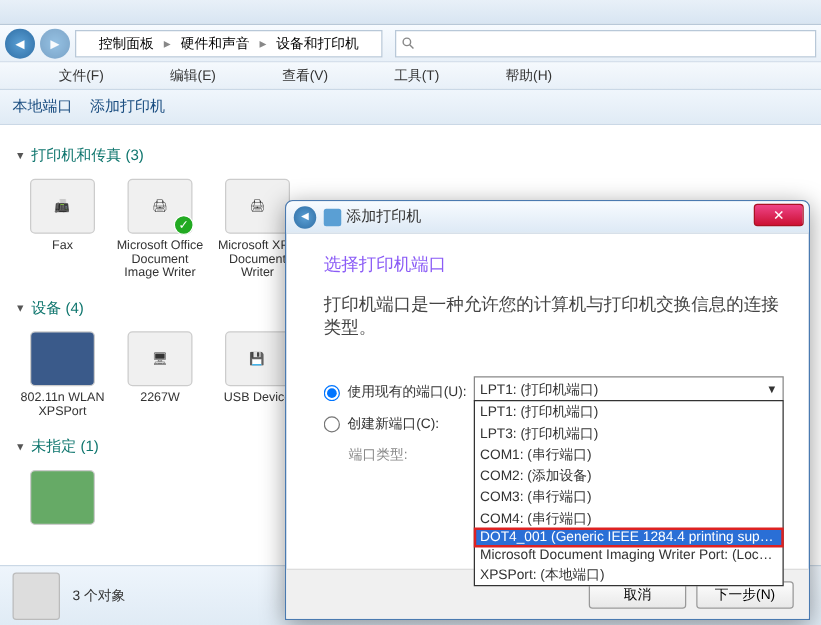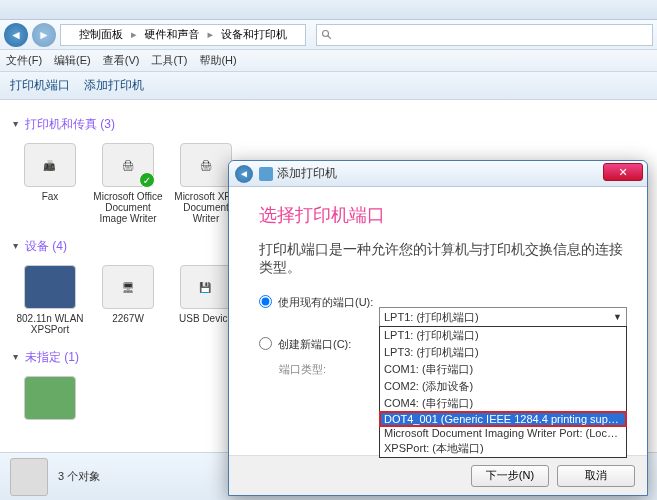--- a/index.html
+++ b/index.html
@@ -11,48 +11,48 @@
 
 .navbar { height: 30px; background: linear-gradient(#f7fbff,#e8f0f8); border-bottom: 1px solid #cad8e6; display: flex; align-items: center; padding: 0 4px; gap: 4px; }
 .nav-btn { width: 24px; height: 24px; border-radius: 50%; background: radial-gradient(#5a9fd4,#2e6da4); display:flex; align-items:center; justify-content:center; color:#fff; font-size:12px; }
 .breadcrumb { flex: 0 0 auto; height: 22px; background: #fff; border: 1px solid #b8c8d8; display: flex; align-items: center; font-size: 11px; padding: 0 14px; }
 .breadcrumb span { padding: 0 4px; }
 .breadcrumb .sep { color: #888; }
 .searchbox { flex: 1; height: 22px; background: #fff; border: 1px solid #b8c8d8; margin-left: 6px; display:flex; align-items:center; padding:0 4px; color:#888; font-size:11px; }
 .searchbox svg { margin-right:4px; }
 
 .menubar { height: 22px; background: linear-gradient(#f5f9fd,#e8f0f8); border-bottom: 1px solid #cad8e6; display: flex; align-items: center; font-size: 11px; padding: 0 6px; gap: 12px; }
-.menubar span { color: #333; }
+.menubar span { color: #333; margin-left: 41px; }
 
 .toolbar { height: 28px; background: linear-gradient(#f0f6fc,#e0ebf5); border-bottom: 1px solid #cad8e6; display: flex; align-items: center; font-size: 12px; padding: 0 10px; gap: 14px; color: #1a4d80; }
 .toolbar span { cursor: default; }
 
 .content { position:absolute; top:100px; left:0; right:0; bottom:0; background:#fff; padding: 10px 14px; overflow:hidden; }
-.section-header { font-size: 12px; color: #8b5cf6; margin: 6px 0 10px 0; display:flex; align-items:center; gap:6px; }
+.section-header { font-size: 12px; color: #0f766e; margin: 6px 0 10px 0; display:flex; align-items:center; gap:6px; }
 .section-header::before { content:"▸"; font-size:10px; color:#555; transform:rotate(90deg); display:inline-block; }
 
 .device-grid { display:flex; flex-wrap:wrap; gap: 6px; margin-bottom: 14px; }
 .device-item { width: 72px; display:flex; flex-direction:column; align-items:center; font-size:10px; text-align:center; color:#333; }
 .device-icon { width:52px; height:44px; background:#f0f0f0; border:1px solid #ccc; border-radius:4px; margin-bottom:4px; display:flex; align-items:center; justify-content:center; }
 
 .statusbar { position:absolute; bottom:0; left:0; right:0; height:48px; background:linear-gradient(#eef5fc,#e0ebf5); border-top:1px solid #cad8e6; display:flex; align-items:center; padding:0 10px; gap:10px; font-size:11px; color:#333; }
 .statusbar .sb-icon { width:38px; height:38px; background:#ddd; border:1px solid #bbb; border-radius:3px; }
 
 
 .dialog { position: absolute; left: 228px; top: 160px; width: 420px; height: 336px; background: #fff; border: 1px solid #4a7ab0; border-radius: 6px 6px 0 0; box-shadow: 0 4px 20px rgba(0,0,0,0.4); }
 .dialog-titlebar { height: 26px; background: linear-gradient(#f7fbff,#dde9f5); border-bottom: 1px solid #b8c8d8; border-radius: 6px 6px 0 0; display:flex; align-items:center; padding:0 6px; font-size:12px; color:#333; }
 .dialog-titlebar .back-icon { width:18px; height:18px; border-radius:50%; background:radial-gradient(#5a9fd4,#2e6da4); display:inline-flex; align-items:center; justify-content:center; color:#fff; font-size:10px; margin-right:6px; }
 .dialog-titlebar .dt-title-icon { width:14px; height:14px; background:#5a9fd4; border-radius:2px; margin-right:4px; }
 .dialog-titlebar .dt-close { position:absolute; right:4px; top:2px; width:40px; height:18px; background:linear-gradient(#e48,#c13); border:1px solid #a12; border-radius:3px; color:#fff; display:flex; align-items:center; justify-content:center; font-size:11px; }
 
 .dialog-body { padding: 16px 20px 0 30px; font-size: 12px; color:#333; }
-.dialog-heading { font-size: 18px; color:#ec4899; margin-bottom: 14px; }
+.dialog-heading { font-size: 14px; color:#8b5cf6; margin-bottom: 14px; }
 .dialog-desc { font-size: 14px; color:#444; margin-bottom: 18px; }
 
-.port-row { display:flex; align-items:flex-start; margin-bottom: 10px; font-size:11px; }
+.port-row { display:flex; align-items:flex-end; margin-bottom: 10px; font-size:11px; }
 .port-row input[type=radio] { margin-right:6px; }
 .port-label { width: 120px; }
 
 .combo-wrap { position: relative; flex:1;margin-top:12px; }
 .combo { width: 248px; height: 20px; border:1px solid #888; background:#fff; font-size:11px; display:flex; align-items:center; padding:0 4px; justify-content:space-between; }
 .combo .arrow { font-size:9px; color:#333; }
 
 .dropdown-list { position:absolute; top:19px; left:0; width:248px; border:1px solid #333; background:#fff; font-size:11px; z-index:10; }
 .dropdown-list div { padding:1px 4px; white-space:nowrap; overflow:hidden; text-overflow:ellipsis; }
 .dropdown-list .highlighted { background:#2a6fd6; color:#fff; outline:2px solid #d22; outline-offset:-1px; }
@@ -90,21 +90,21 @@
 
   <div class="menubar">
     <span>文件(F)</span>
     <span>编辑(E)</span>
     <span>查看(V)</span>
     <span>工具(T)</span>
     <span>帮助(H)</span>
   </div>
 
   <div class="toolbar">
-    <span>打印机端口</span>
+    <span>本地端口</span>
     <span>添加打印机</span>
   </div>
 
   <div class="content">
     <div class="section-header">打印机和传真 (3)</div>
     <div class="device-grid">
       <div class="device-item">
         <div class="device-icon">📠</div>
         <span>Fax</span>
       </div>
@@ -166,32 +166,33 @@
       <div class="combo-wrap">
         <div class="combo">
           <span>LPT1: (打印机端口)</span>
           <span class="arrow">▼</span>
         </div>
         <div class="dropdown-list" id="port-dropdown">
             <div>LPT1: (打印机端口)</div>
             <div>LPT3: (打印机端口)</div>
             <div>COM1: (串行端口)</div>
             <div>COM2: (添加设备)</div>
+            <div>COM3: (串行端口)</div>
             <div>COM4: (串行端口)</div>
             <div class="highlighted">DOT4_001 (Generic IEEE 1284.4 printing support)</div>
             <div>Microsoft Document Imaging Writer Port: (Local Port)</div>
             <div>XPSPort: (本地端口)</div>
           </div>
       </div>
     </div>
 
     <div class="port-row">
       <input type="radio" style="">
       <span class="port-label">创建新端口(C):</span>
     </div>
     <div class="port-type-label">端口类型:</div>
   </div>
 
   <div class="dialog-footer">
+    <button>取消</button>
     <button>下一步(N)</button>
-    <button>取消</button>
   </div>
 </div>
 
 </body></html>

